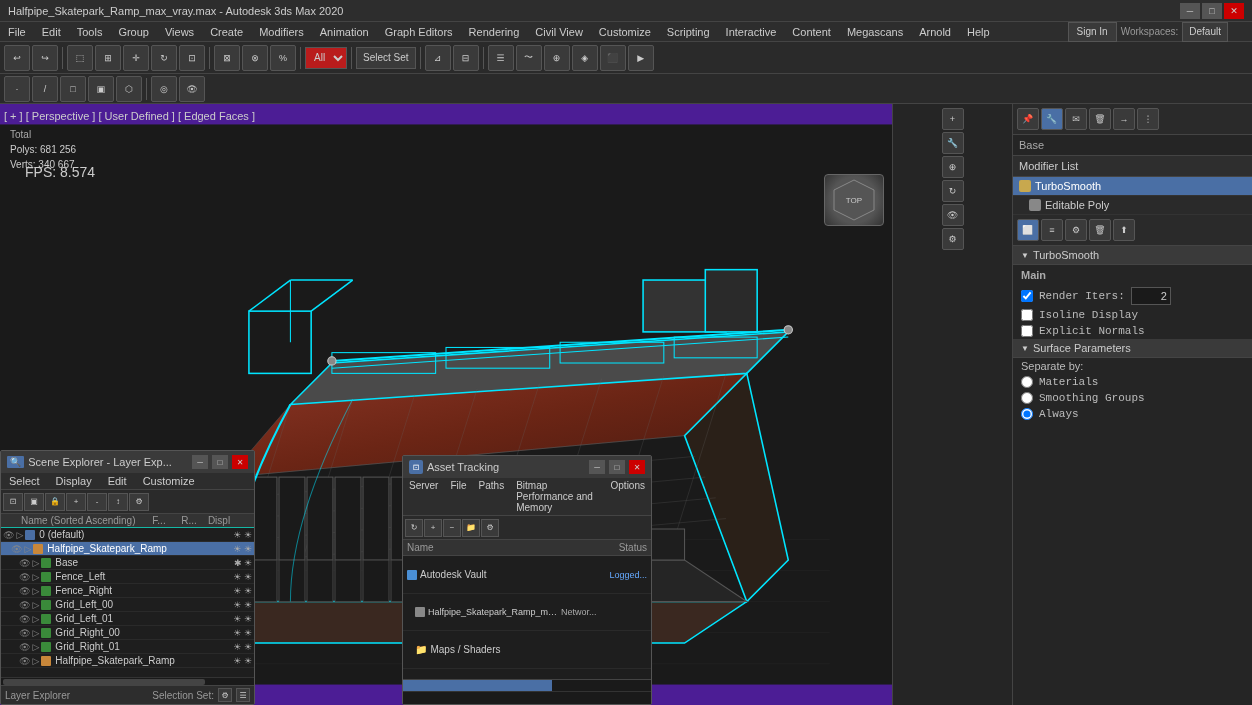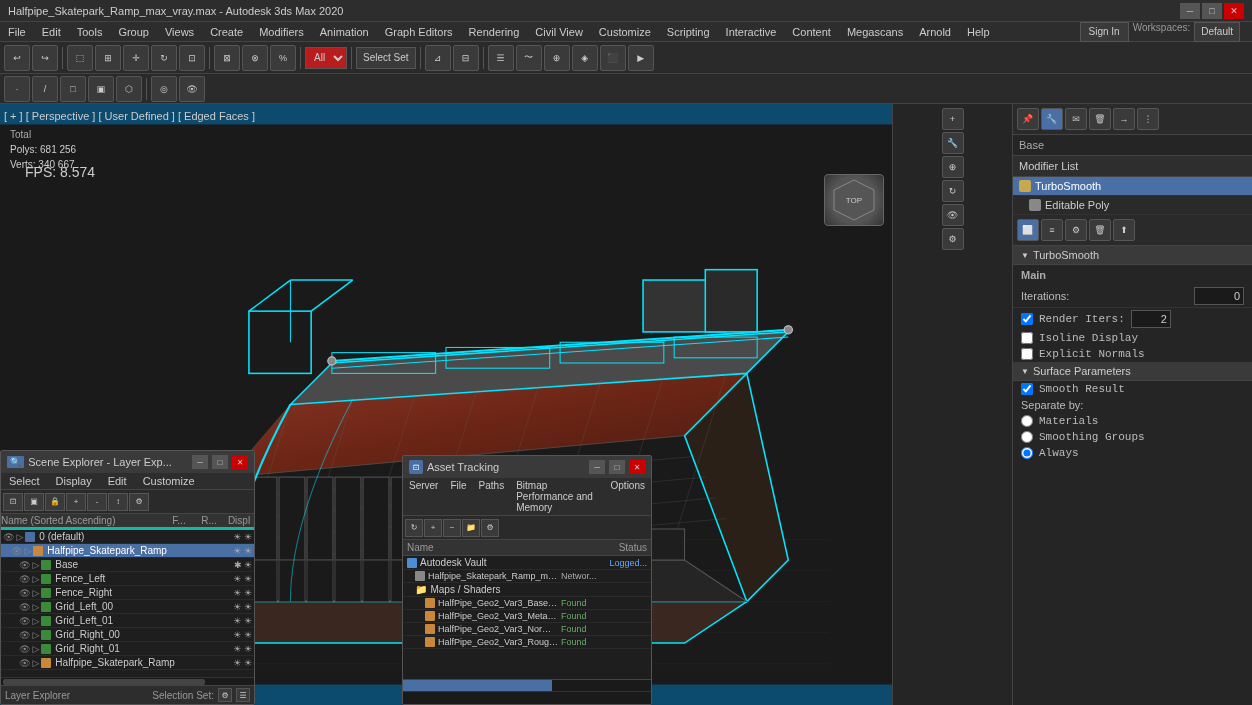--- a/index.html
+++ b/index.html
@@ -98,21 +98,21 @@
 
     
     #main-layout {
       display: flex;
       height: calc(705px - 22px - 20px - 32px - 30px);
     }
 
     
     #viewport {
       flex: 1;
-      background: #0c4a6e;
+      background: #4c1d95;
       position: relative;
       overflow: hidden;
     }
 
     .viewport-stats {
       position: absolute;
       top: 4px; left: 4px;
       color: #ccc;
       font-size: 11px;
       z-index: 10;
@@ -304,22 +304,22 @@
       border: 1px solid #555;
       color: #ccc;
       font-size: 8px;
       cursor: pointer;
       display: flex; align-items: center; justify-content: center;
     }
 
     .explorer-header-row {
       display: flex;
       background: #333;
-      border-bottom: 3px solid #14b8a6;
-      padding: 1px 0;
+      border-bottom: 1px solid #14b8a6;
+      padding: 1px 20px;
       font-size: 10px;
       color: #999;
     }
     .exp-col-name { flex: 1; }
     .exp-col-r { width: 30px; text-align: center; }
     .exp-col-d { width: 30px; text-align: center; }
 
     .explorer-list {
       flex: 1;
       overflow-y: auto;
@@ -432,21 +432,21 @@
     .at-col-status { width: 70px; text-align: right; }
 
     .at-list {
       flex: 1;
       overflow-y: auto;
       background: #1e1e1e;
     }
     .at-item {
       display: flex;
       align-items: center;
-      padding: 1px 4px;
+      padding: 13px 4px;
       font-size: 10px;
       color: #ccc;
       cursor: pointer;
       border-bottom: 1px solid #2a2a2a;
       gap: 3px;
     }
     .at-item-icon { width: 10px; height: 10px; display: inline-block; border-radius: 1px; flex-shrink: 0; }
     .at-item-icon.vault { background: #4a8fd5; }
     .at-item-icon.file { background: #888; }
     .at-item-icon.img { background: #c8873a; }
@@ -487,24 +487,24 @@
       border: 1px solid #666;
     }
 
     
     ::-webkit-scrollbar { width: 6px; }
     ::-webkit-scrollbar-track { background: #1a1a1a; }
     ::-webkit-scrollbar-thumb { background: #555; }
 
     .sign-in-area {
       display: flex;
-      align-items: flex-start;
+      align-items: center;
       gap: 4px;
       margin-left: auto;
-      margin-right: 12px;
+      margin-right: 24px;
     }
     .sign-in-btn {
       background: #3a3a3a;
       border: 1px solid #555;
       color: #ccc;
       height: 20px;
       padding: 0 8px;
       font-size: 10px;
       cursor: pointer;
       display: flex; align-items: center;
@@ -986,45 +986,37 @@
       <button class="panel-tab">≡</button>
       <button class="panel-tab">⚙</button>
       <button class="panel-tab">🗑</button>
       <button class="panel-tab">⬆</button>
     </div>
 
     <div class="section-bar">TurboSmooth</div>
 
     <div style="padding:4px 8px;font-size:11px;color:#aaa;font-weight:bold;">Main</div>
 
-    <div class="param-row">
-      <label class="param-label">Iterations:</label>
-      <input class="param-input" type="text" value="0" style="">
-    </div>
 
     <div class="checkbox-row">
       <input type="checkbox" class="param-checkbox" checked="" style="">
       <label class="checkbox-label">Render Iters:</label>
       <input class="param-input" type="text" style="width: 40px;" value="2">
     </div>
 
     <div class="checkbox-row">
       <input type="checkbox" class="param-checkbox" style="">
       <label class="checkbox-label">Isoline Display</label>
     </div>
     <div class="checkbox-row">
       <input type="checkbox" class="param-checkbox" style="">
       <label class="checkbox-label">Explicit Normals</label>
     </div>
 
     <div class="section-bar">Surface Parameters</div>
-    <div class="checkbox-row">
-      <input type="checkbox" class="param-checkbox" checked="" style="">
-      <label class="checkbox-label">Smooth Result</label>
-    </div>
     <div style="padding:2px 8px;font-size:11px;color:#bbb;">Separate by:</div>
     <div class="checkbox-row">
       <input type="radio" class="param-checkbox" name="separate" style="">
       <label class="checkbox-label">Materials</label>
     </div>
     <div class="checkbox-row">
       <input type="radio" class="param-checkbox" name="separate" style="">
       <label class="checkbox-label">Smoothing Groups</label>
     </div>
 

